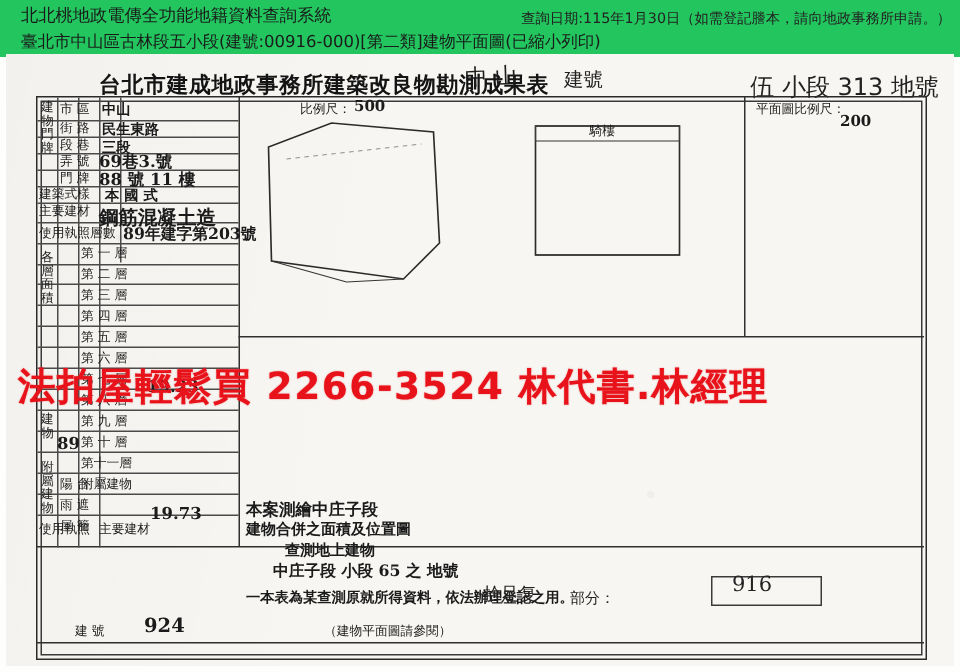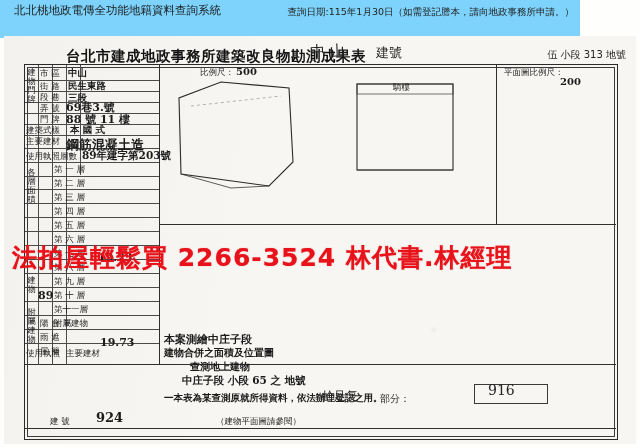--- a/index.html
+++ b/index.html
@@ -13,23 +13,23 @@
     height: 448px;
     overflow: hidden;
     background: #fefefd;
     font-family: "DejaVu Sans", sans-serif;
   }
 
   
   .hdr {
     position: absolute;
     left: 0; top: 0;
-    width: 580px;
+    width: 640px;
     height: 38px;
-    background: #7dd3fc;
+    background: #22c55e;
   }
   .hdr-line1 {
     position: absolute;
     left: 14px; top: 3px;
     font-size: 11.5px;
     color: #1a1a1a;
     letter-spacing: 0px;
     white-space: nowrap;
   }
   .hdr-line2 {
@@ -88,21 +88,21 @@
   .doc-title-hand2 {
     position: absolute;
     left: 372px; top: 8px;
     font-size: 13px;
     color: #1f1f1f;
     white-space: nowrap;
   }
   .doc-ref {
     position: absolute;
     right: 10px; top: 12px;
-    font-size: 10px;
+    font-size: 16px;
     color: #222;
     white-space: nowrap;
   }
 
   
   .frame {
     position: absolute;
     left: 20px; top: 28px;
     width: 592px;
     height: 374px;
@@ -225,20 +225,21 @@
     border: 1px solid #3a3a3a;
   }
 </style>
 </head>
 <body>
 
 <div id="page">
 
   <div class="hdr">
     <div class="hdr-line1">北北桃地政電傳全功能地籍資料查詢系統</div>
+    <div class="hdr-line2">臺北市中山區古林段五小段(建號:00916-000)[第二類]建物平面圖(已縮小列印)</div>
     <div class="hdr-right">查詢日期:115年1月30日（如需登記謄本，請向地政事務所申請。）</div>
   </div>
 
   <div class="scan">
     <div class="scan-noise"></div>
 
     <div class="doc-title">台北市建成地政事務所建築改良物勘測成果表</div>
     <div class="doc-title-hand">中 山</div>
     <div class="doc-title-hand2">建號</div>
     <div class="doc-ref">伍 小段   313        地號</div>

